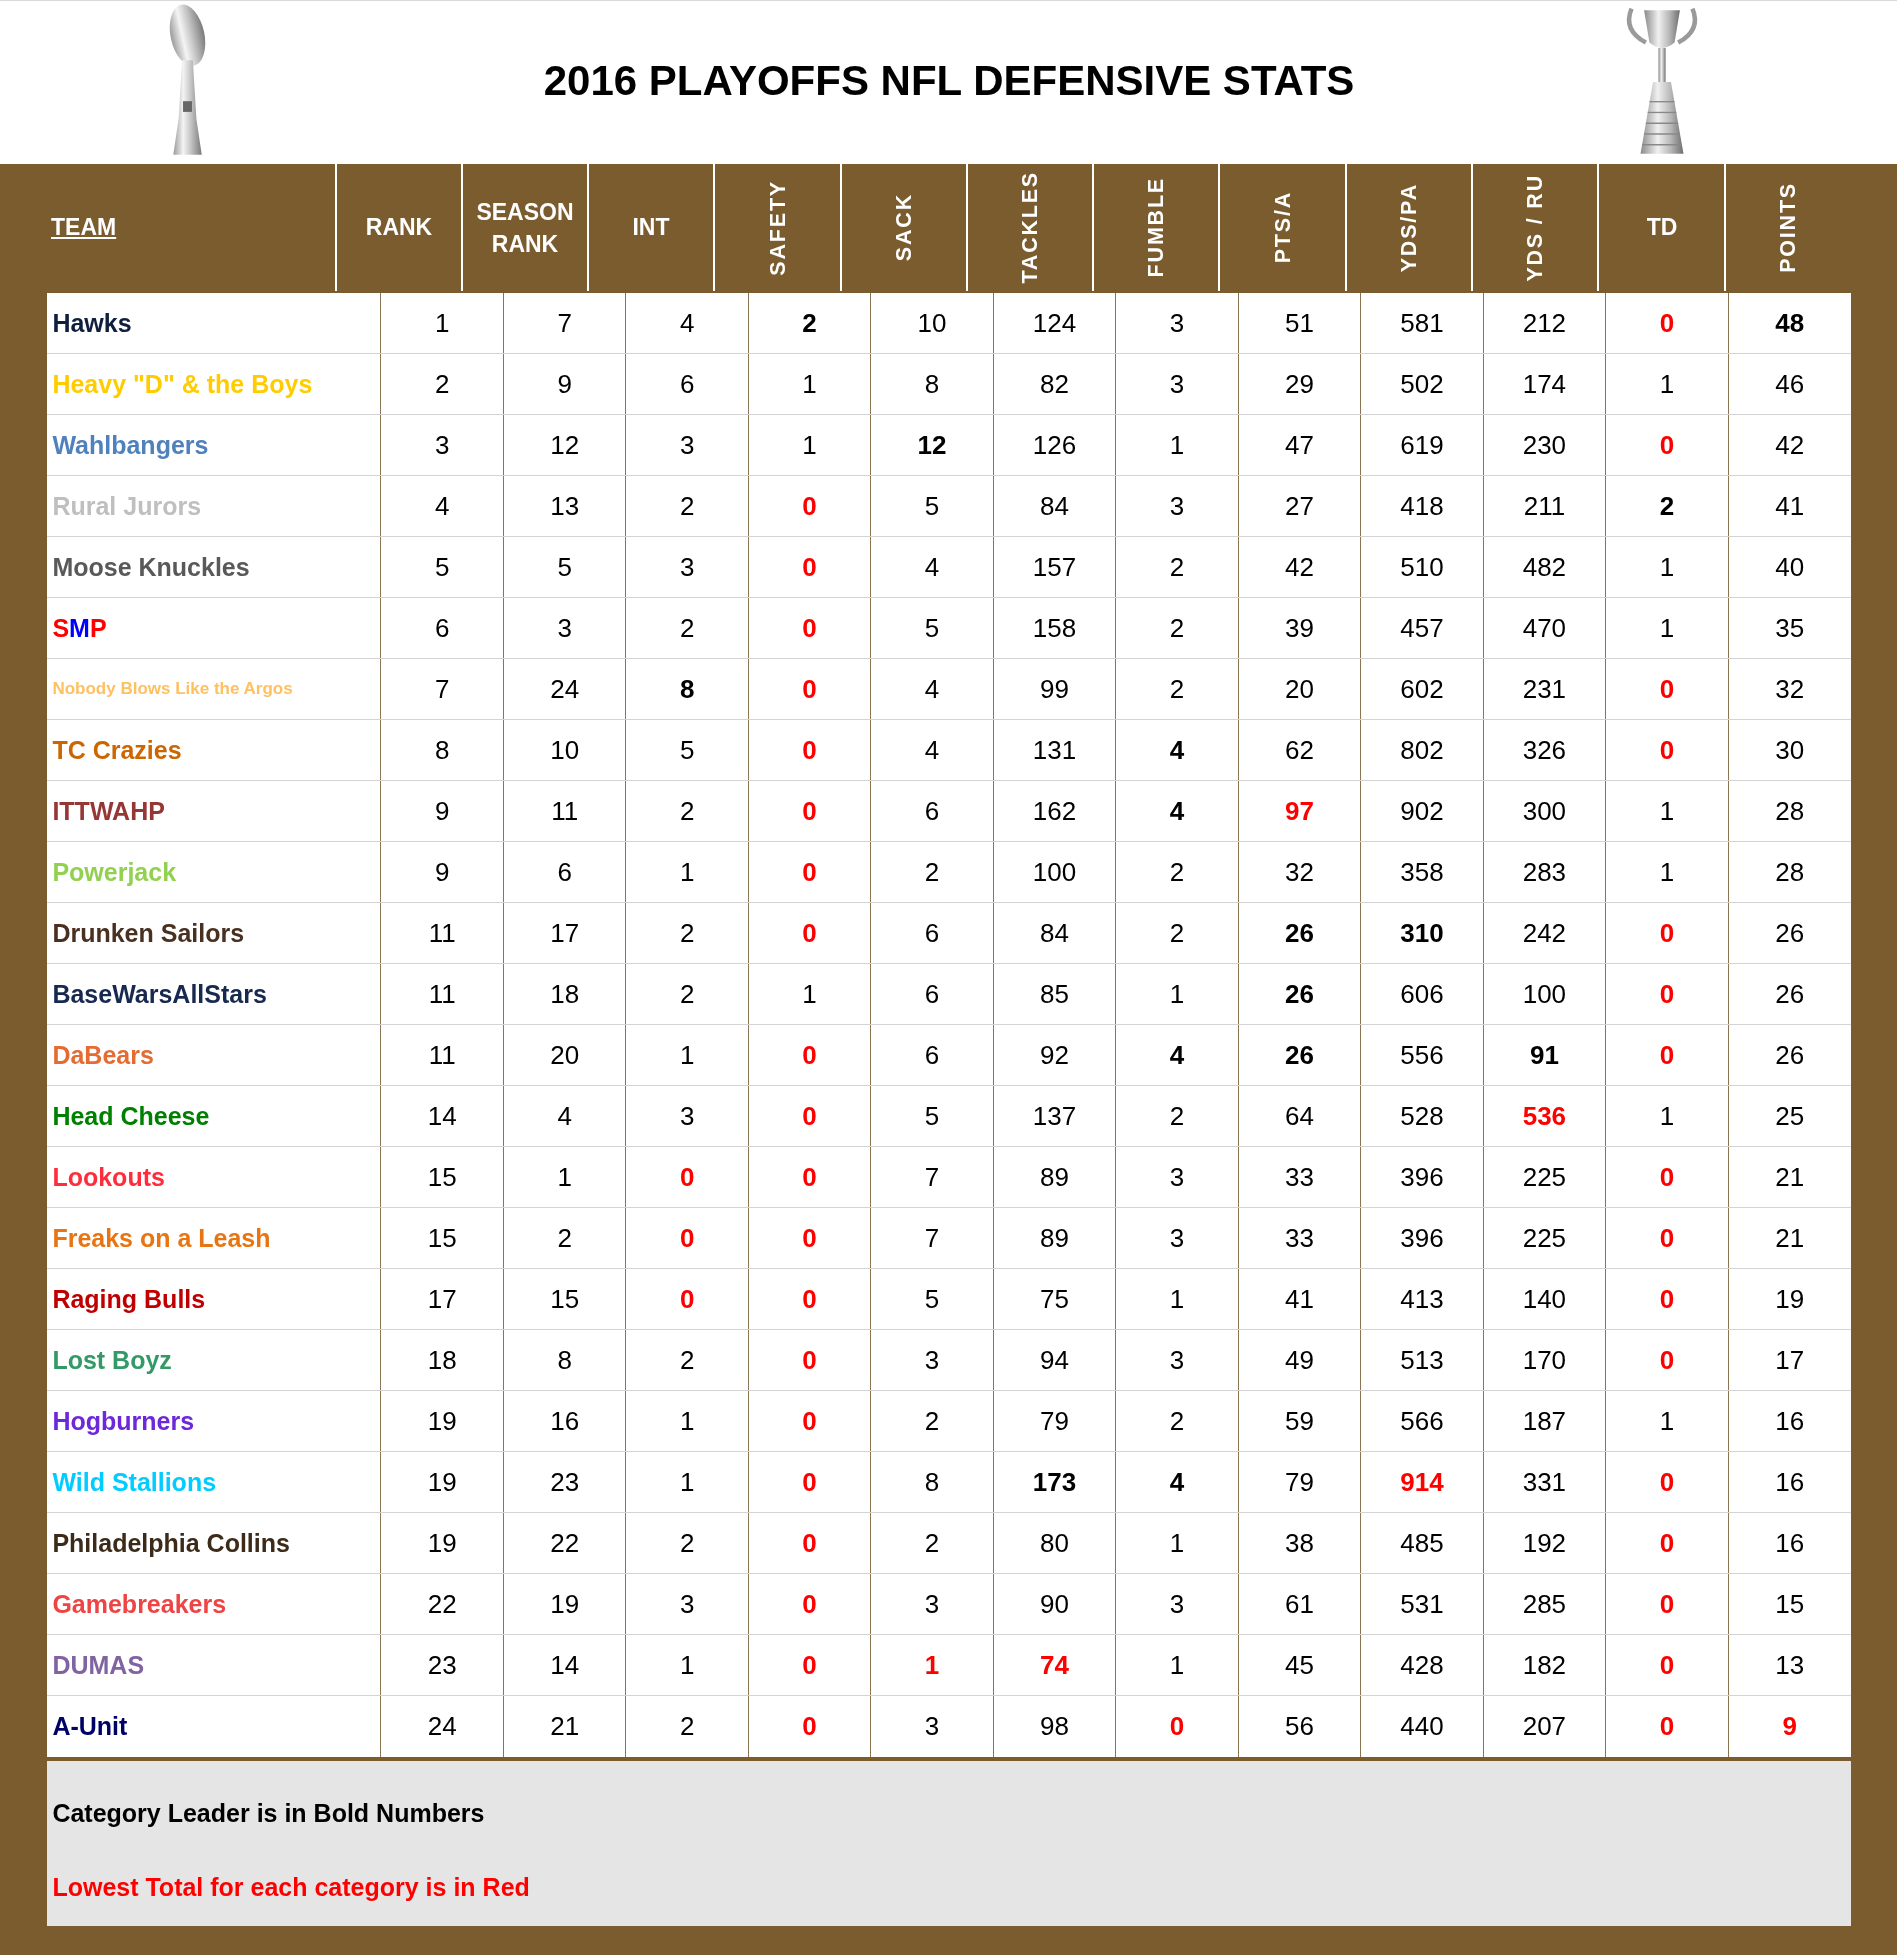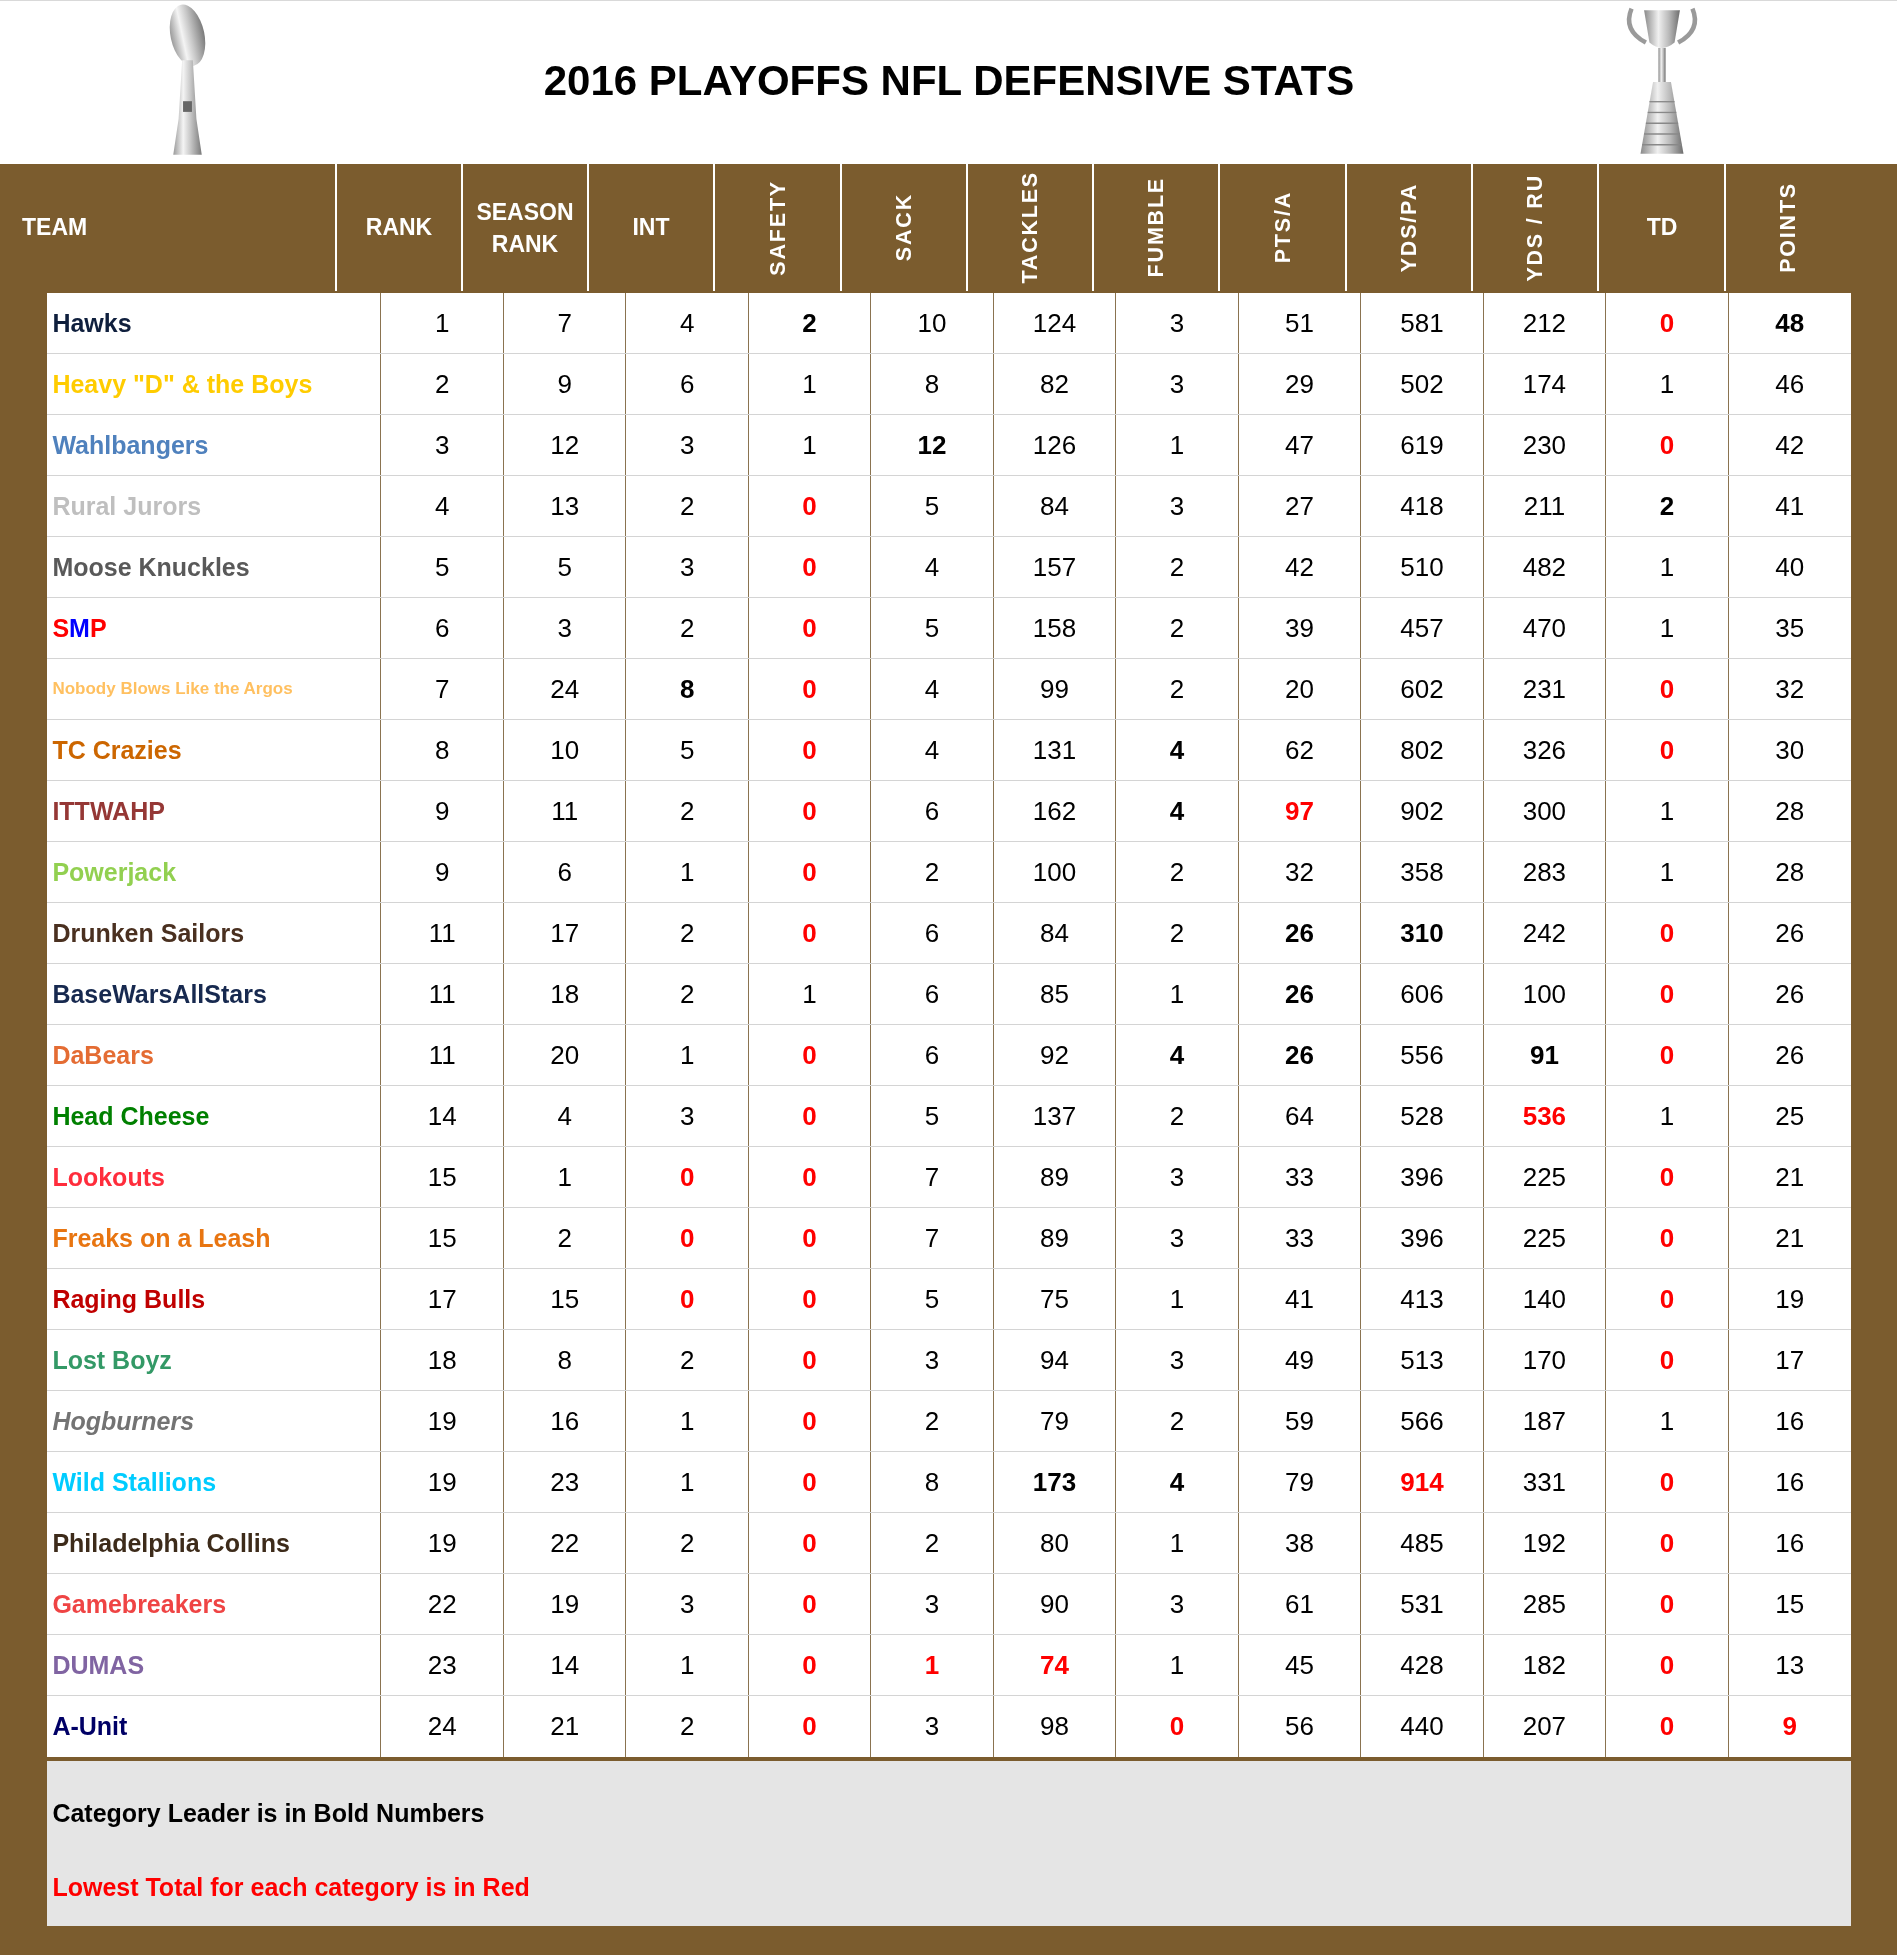--- a/index.html
+++ b/index.html
@@ -2,21 +2,21 @@
 <html style="font-size:14.3px"><head>
 <meta charset="utf-8">
 <style>
   html,body{margin:0;padding:0;}
   body{width:1898px;height:1955px;background:#ffffff;font-family:"Liberation Sans","DejaVu Sans",sans-serif;position:relative;overflow:hidden;}
   .titlebar{position:absolute;left:0;top:0;width:1898px;height:164px;background:#fff;border-top:1.8px solid #d9d9d9;box-sizing:border-box;}
   .title{position:absolute;left:0;top:56px;width:1898px;text-align:center;font-size:42px;font-weight:bold;color:#000;letter-spacing:0px;}
   .trophy{position:absolute;}
   .frame{position:absolute;left:0;top:164px;width:1898px;height:1791px;background:#7b5c2e;}
   .hcell{position:absolute;top:0;height:127px;color:#fff;font-weight:bold;font-size:23px;display:flex;align-items:center;justify-content:center;text-align:center;box-sizing:border-box;border-right:2.7px solid #fff;}
-  .hcell.team{justify-content:flex-start;padding-left:22px;}
+  .hcell.team{justify-content:flex-start;padding-left:51px;text-decoration:underline;}
   .vert{writing-mode:vertical-rl;transform:rotate(180deg);font-size:21.5px;letter-spacing:1.8px;}
   .tbl{position:absolute;left:47px;top:293px;width:1804px;background:#fff;}
   .row{position:relative;height:61px;border-bottom:1.8px solid #d4d4d4;box-sizing:border-box;display:flex;}
   .row:last-child{border-bottom:none;}
   .cell{height:100%;display:flex;align-items:center;justify-content:center;font-size:26px;color:#000;box-sizing:border-box;border-right:0.9px solid #8a7350;}
   .cell.team{width:344px;justify-content:flex-start;padding-left:5.4px;font-weight:bold;font-size:25px;}
   .cell.num{width:126px;}
   .cell.num:last-child{border-right:none;}
   .b{font-weight:bold;}
   .r{color:#ff0000;font-weight:bold;}
@@ -371,21 +371,21 @@
       <div class="cell num">3</div>
       <div class="cell num">94</div>
       <div class="cell num">3</div>
       <div class="cell num">49</div>
       <div class="cell num">513</div>
       <div class="cell num">170</div>
       <div class="cell num r">0</div>
       <div class="cell num">17</div>
     </div>
     <div class="row">
-      <div class="cell team" style="color: #737373; font-style: italic;">Hogburners</div>
+      <div class="cell team" style="color: #6d28d9;">Hogburners</div>
       <div class="cell num">19</div>
       <div class="cell num">16</div>
       <div class="cell num">1</div>
       <div class="cell num r">0</div>
       <div class="cell num">2</div>
       <div class="cell num">79</div>
       <div class="cell num">2</div>
       <div class="cell num">59</div>
       <div class="cell num">566</div>
       <div class="cell num">187</div>

